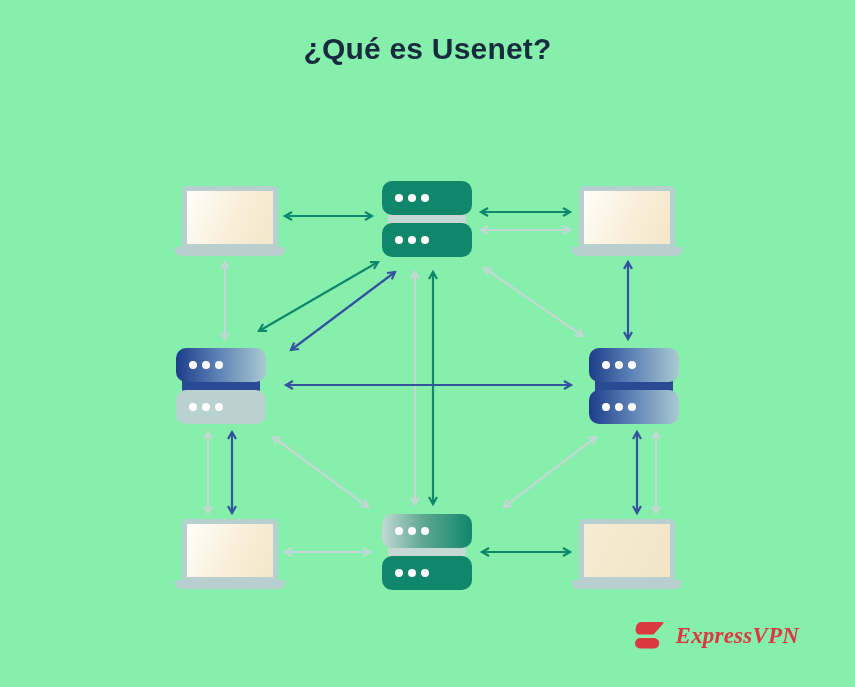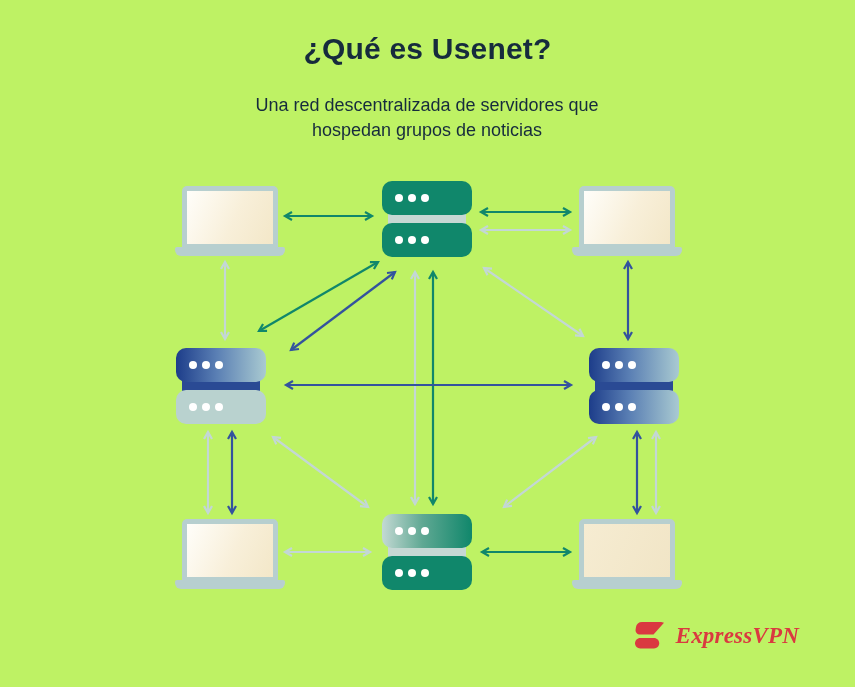--- a/index.html
+++ b/index.html
@@ -1,17 +1,17 @@
 <!DOCTYPE html>
 <html><head>
 <meta charset="utf-8">
 <style>
   html,body { margin:0; padding:0; background:#ffffff; }
   #canvas {
-    position:relative; width:855px; height:687px; background:#bef264;
+    position:relative; width:855px; height:687px; background:#86efac;
     font-family:"Liberation Sans", sans-serif; overflow:hidden;
   }
 
   
   .title {
     position:absolute; top:32px; left:0; width:855px; text-align:center;
     font-size:30px; font-weight:600; color:#162b3d; letter-spacing:.2px;
   }
   .subtitle {
     position:absolute; top:93px; left:217px; width:420px; text-align:center;
@@ -87,21 +87,20 @@
     font-family:"Liberation Serif", serif; font-size:23px; font-weight:600;
     color:#da3940; letter-spacing:.2px;font-style:italic;
   }
 </style>
 </head>
 <body>
 
 <div id="canvas">
 
   <div class="title">¿Qué es Usenet?</div>
-  <div class="subtitle">Una red descentralizada de servidores que hospedan grupos de noticias</div>
 
   <svg id="edges">
     <defs>
       <marker id="ah-green" viewBox="0 0 12 12" refX="9" refY="6" markerWidth="12" markerHeight="12" markerUnits="userSpaceOnUse" orient="auto-start-reverse">
         <path d="M2,2 L9,6 L2,10" fill="none" stroke="#10876b" stroke-width="2.2"></path>
       </marker>
       <marker id="ah-blue" viewBox="0 0 12 12" refX="9" refY="6" markerWidth="12" markerHeight="12" markerUnits="userSpaceOnUse" orient="auto-start-reverse">
         <path d="M2,2 L9,6 L2,10" fill="none" stroke="#33539e" stroke-width="2.2"></path>
       </marker>
       <marker id="ah-gray" viewBox="0 0 12 12" refX="9" refY="6" markerWidth="12" markerHeight="12" markerUnits="userSpaceOnUse" orient="auto-start-reverse">

